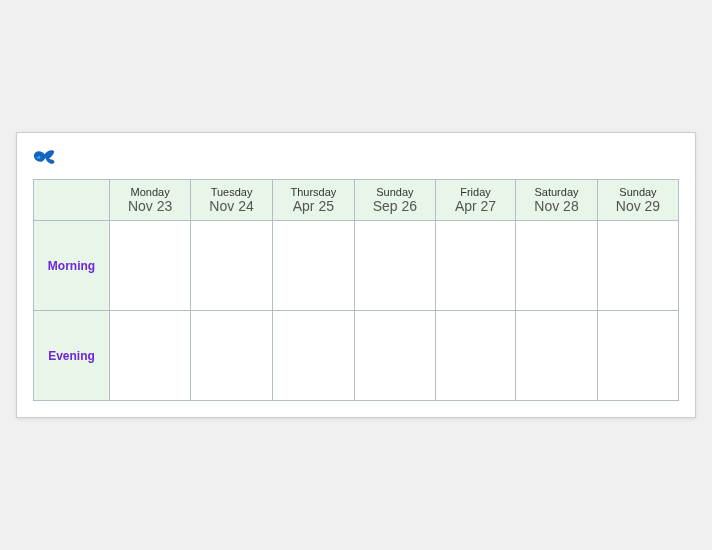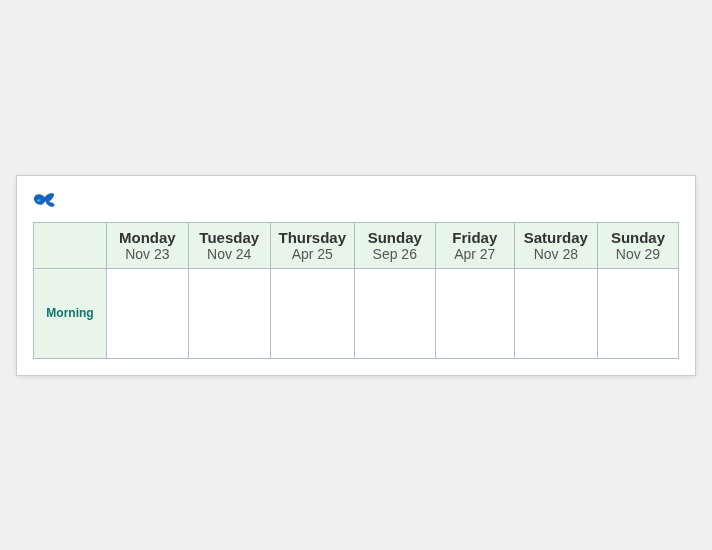--- a/index.html
+++ b/index.html
@@ -85,22 +85,22 @@
     .planner-table thead tr th {
       background: #e8f5e9;
       padding: 6px 4px;
       font-size: 11px;
       font-weight: 700;
       color: #333;
     }
 
     .th-day-name {
       display: block;
-      font-size: 15px;
-      font-weight: 700;
+      font-size: 11px;
+      font-weight: 400;
       color: #333;
     }
 
     .th-date {
       display: block;
       font-size: 14px;
       font-weight: 400;
       color: #555;
     }
 
@@ -116,21 +116,21 @@
     
     .planner-table tbody tr td {
       height: 90px;
       background: #fff;
     }
 
     .planner-table tbody tr td.row-label {
       background: #e8f5e9;
       font-size: 12px;
       font-weight: 700;
-      color: #0f766e;
+      color: #6d28d9;
       width: 80px;
     }
 
     .day-col {
       width: 86px;
     }
   </style>
 </head>
 <body>
 
@@ -195,15 +195,25 @@
     <tr>
           <td class="row-label">Morning</td>
           <td class="day-col"></td>
           <td class="day-col"></td>
           <td class="day-col"></td>
           <td class="day-col"></td>
           <td class="day-col"></td>
           <td class="day-col"></td>
           <td class="day-col"></td>
         </tr>
+        <tr>
+          <td class="row-label">Evening</td>
+          <td class="day-col"></td>
+          <td class="day-col"></td>
+          <td class="day-col"></td>
+          <td class="day-col"></td>
+          <td class="day-col"></td>
+          <td class="day-col"></td>
+          <td class="day-col"></td>
+        </tr>
       </tbody>
   </table>
 </div>
 
 </body></html>

